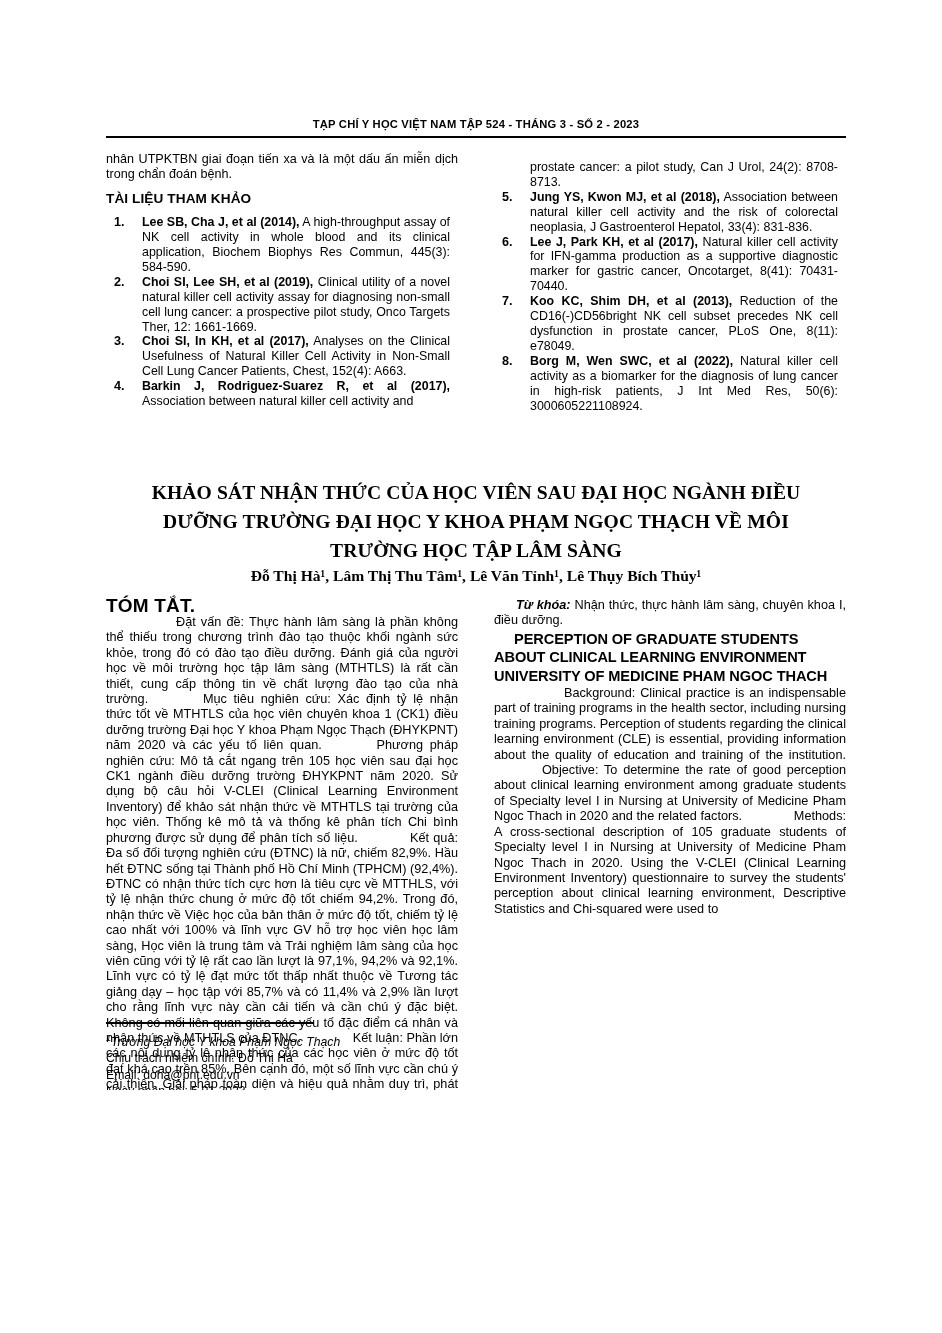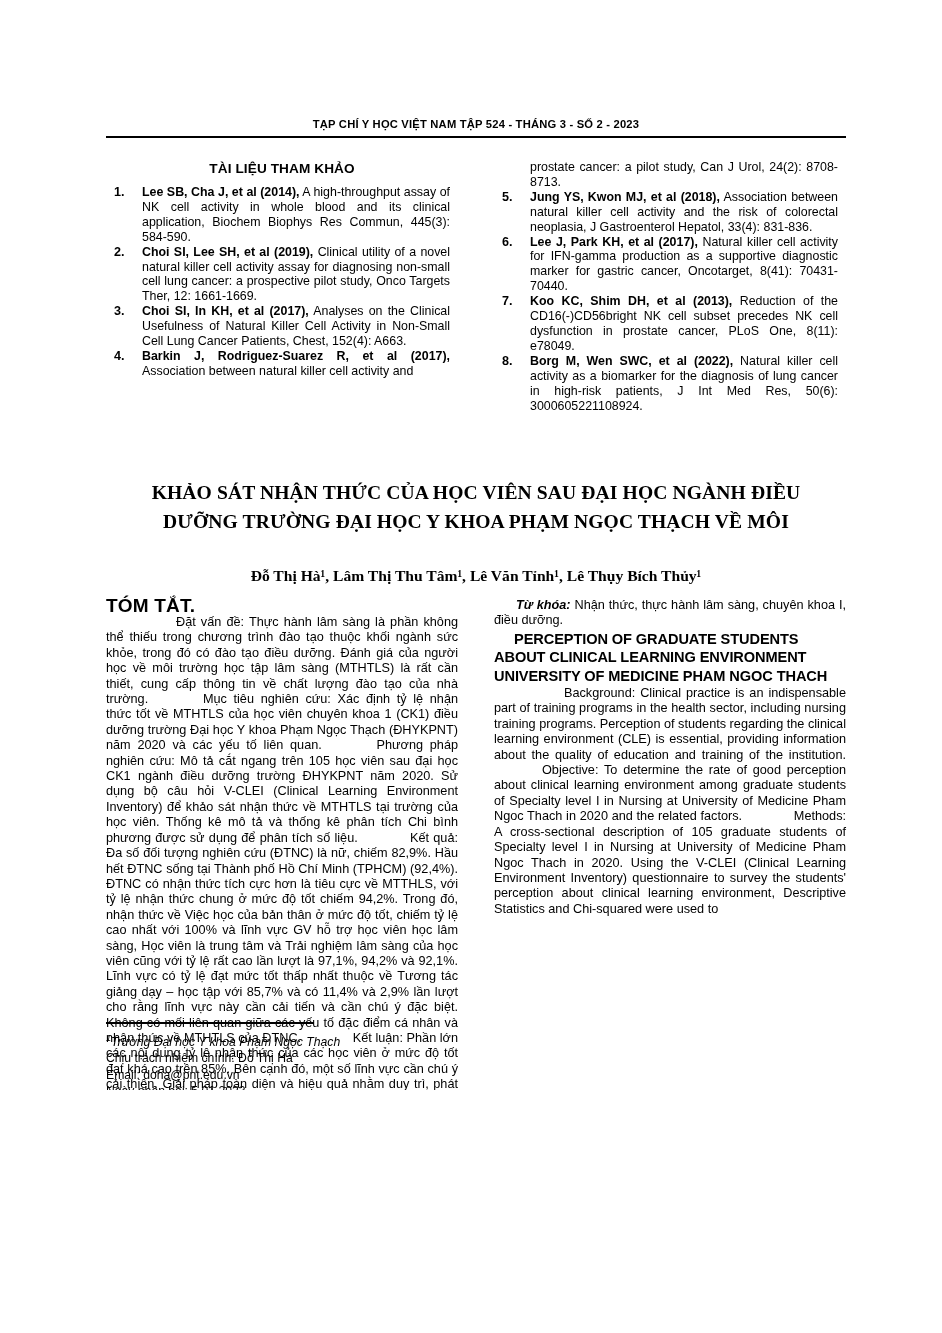--- a/index.html
+++ b/index.html
@@ -69,21 +69,20 @@
     line-height: 15.1px;
     text-align: justify;
     margin: 0;
   }
   .sec-head {
     font-size: 13.6px;
     font-weight: bold;
     margin: 9px 0 0 0;
     line-height: 16px;
     letter-spacing: .1px;
-    text-align: center;
   }
 
   ol.reflist {
     margin: 8px;
     padding: 0;
     list-style: none;
   }
   ol.reflist li {
     position: relative;
     padding-left: 28px;
@@ -205,20 +204,21 @@
 
 <div class="page">
  <div class="content">
 
   <div class="running-head">TẠP CHÍ Y HỌC VIỆT NAM TẬP 524 - THÁNG 3 - SỐ 2 - 2023</div>
   <div class="head-rule"></div>
 
   <div class="refs-area">
 
     <div class="col col-left">
+      <p class="body-text">nhân UTPKTBN giai đoạn tiến xa và là một dấu ấn miễn dịch trong chẩn đoán bệnh.</p>
       <div class="sec-head">TÀI LIỆU THAM KHẢO</div>
       <ol class="reflist">
         <li>
           <span class="num">1.</span><b>Lee SB, Cha J, et al (2014),</b><span> A high-throughput assay of NK cell activity in whole blood and its clinical application, Biochem Biophys Res Commun, 445(3): 584-590.</span>
         </li>
         <li>
           <span class="num">2.</span><b>Choi SI, Lee SH, et al (2019),</b><span> Clinical utility of a novel natural killer cell activity assay for diagnosing non-small cell lung cancer: a prospective pilot study, Onco Targets Ther, 12: 1661-1669.</span>
         </li>
         <li>
           <span class="num">3.</span><b>Choi SI, In KH, et al (2017),</b><span> Analyses on the Clinical Usefulness of Natural Killer Cell Activity in Non-Small Cell Lung Cancer Patients, Chest, 152(4): A663.</span>
@@ -247,20 +247,21 @@
           <span class="num">8.</span><b>Borg M, Wen SWC, et al (2022),</b><span> Natural killer cell activity as a biomarker for the diagnosis of lung cancer in high-risk patients, J Int Med Res, 50(6): 3000605221108924.</span>
         </li>
       </ol>
     </div>
 
   </div>
 
   <div class="article-title">
     <div>KHẢO SÁT NHẬN THỨC CỦA HỌC VIÊN SAU ĐẠI HỌC NGÀNH ĐIỀU</div>
     <div>DƯỠNG TRƯỜNG ĐẠI HỌC Y KHOA PHẠM NGỌC THẠCH VỀ MÔI</div>
+    <div>TRƯỜNG HỌC TẬP LÂM SÀNG</div>
   </div>
 
   <div class="authors">Đỗ Thị Hà¹, Lâm Thị Thu Tâm¹, Lê Văn Tỉnh¹, Lê Thụy Bích Thủy¹</div>
 
   <div class="abs-area">
 
     <div class="abs-col abs-left">
       <div class="abs-head">TÓM TẮT.</div>
       <p class="abs-p"><b>Đặt vấn đề</b><span>: Thực hành lâm sàng là phần không thể thiếu trong chương trình đào tạo thuộc khối ngành sức khỏe, trong đó có đào tạo điều dưỡng. Đánh giá của người học về môi trường học tập lâm sàng (MTHTLS) là rất cần thiết, cung cấp thông tin về chất lượng đào tạo của nhà trường. </span><b>Mục tiêu nghiên cứu</b><span>: Xác định tỷ lệ nhận thức tốt về MTHTLS của học viên chuyên khoa 1 (CK1) điều dưỡng trường Đại học Y khoa Phạm Ngọc Thạch (ĐHYKPNT) năm 2020 và các yếu tố liên quan. </span><b>Phương pháp nghiên cứu</b><span>: Mô tả cắt ngang trên 105 học viên sau đại học CK1 ngành điều dưỡng trường ĐHYKPNT năm 2020. Sử dụng bộ câu hỏi V-CLEI (Clinical Learning Environment Inventory) để khảo sát nhận thức về MTHTLS tại trường của học viên. Thống kê mô tả và thống kê phân tích Chi bình phương được sử dụng để phân tích số liệu. </span><b>Kết quả</b><span>: Đa số đối tượng nghiên cứu (ĐTNC) là nữ, chiếm 82,9%. Hầu hết ĐTNC sống tại Thành phố Hồ Chí Minh (TPHCM) (92,4%). ĐTNC có nhận thức tích cực hơn là tiêu cực về MTTHLS, với tỷ lệ nhận thức chung ở mức độ tốt chiếm 94,2%. Trong đó, nhận thức về Việc học của bản thân ở mức độ tốt, chiếm tỷ lệ cao nhất với 100% và lĩnh vực GV hỗ trợ học viên học lâm sàng, Học viên là trung tâm và Trải nghiệm lâm sàng của học viên cũng với tỷ lệ rất cao lần lượt là 97,1%, 94,2% và 92,1%. Lĩnh vực có tỷ lệ đạt mức tốt thấp nhất thuộc về Tương tác giảng dạy – học tập với 85,7% và có 11,4% và 2,9% lần lượt cho rằng lĩnh vực này cần cải tiến và cần chú ý đặc biệt. Không có mối liên quan giữa các yếu tố đặc điểm cá nhân và nhận thức về MTHTLS của ĐTNC. </span><b>Kết luận</b><span>: Phần lớn các nội dung tỷ lệ nhận thức của các học viên ở mức độ tốt đạt khá cao trên 85%. Bên cạnh đó, một số lĩnh vực cần chú ý cải thiện. Giải pháp toàn diện và hiệu quả nhằm duy trì, phát huy các mặt tích cực và khắc phục các hạn chế, nâng cao chất lượng học tập, cải thiện MTHTLS là cần thiết.</span></p>
     </div>

